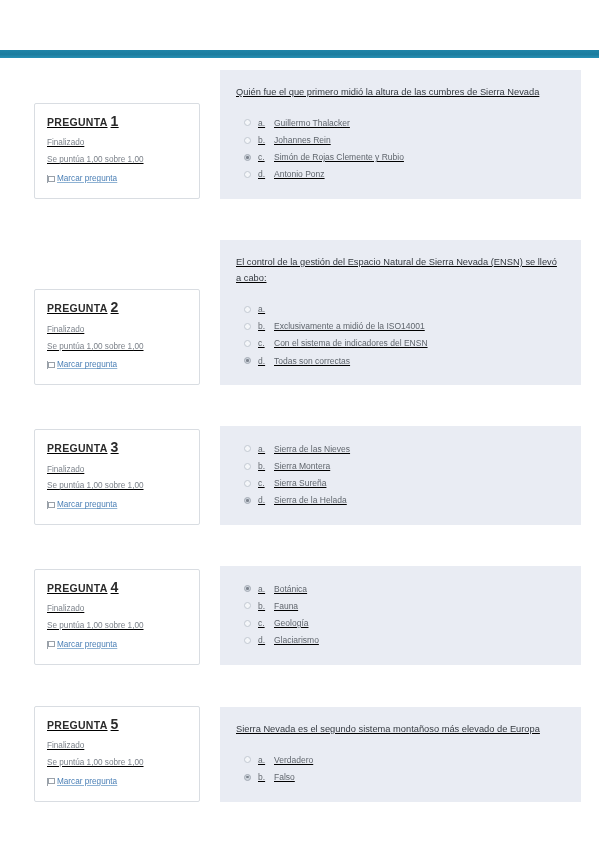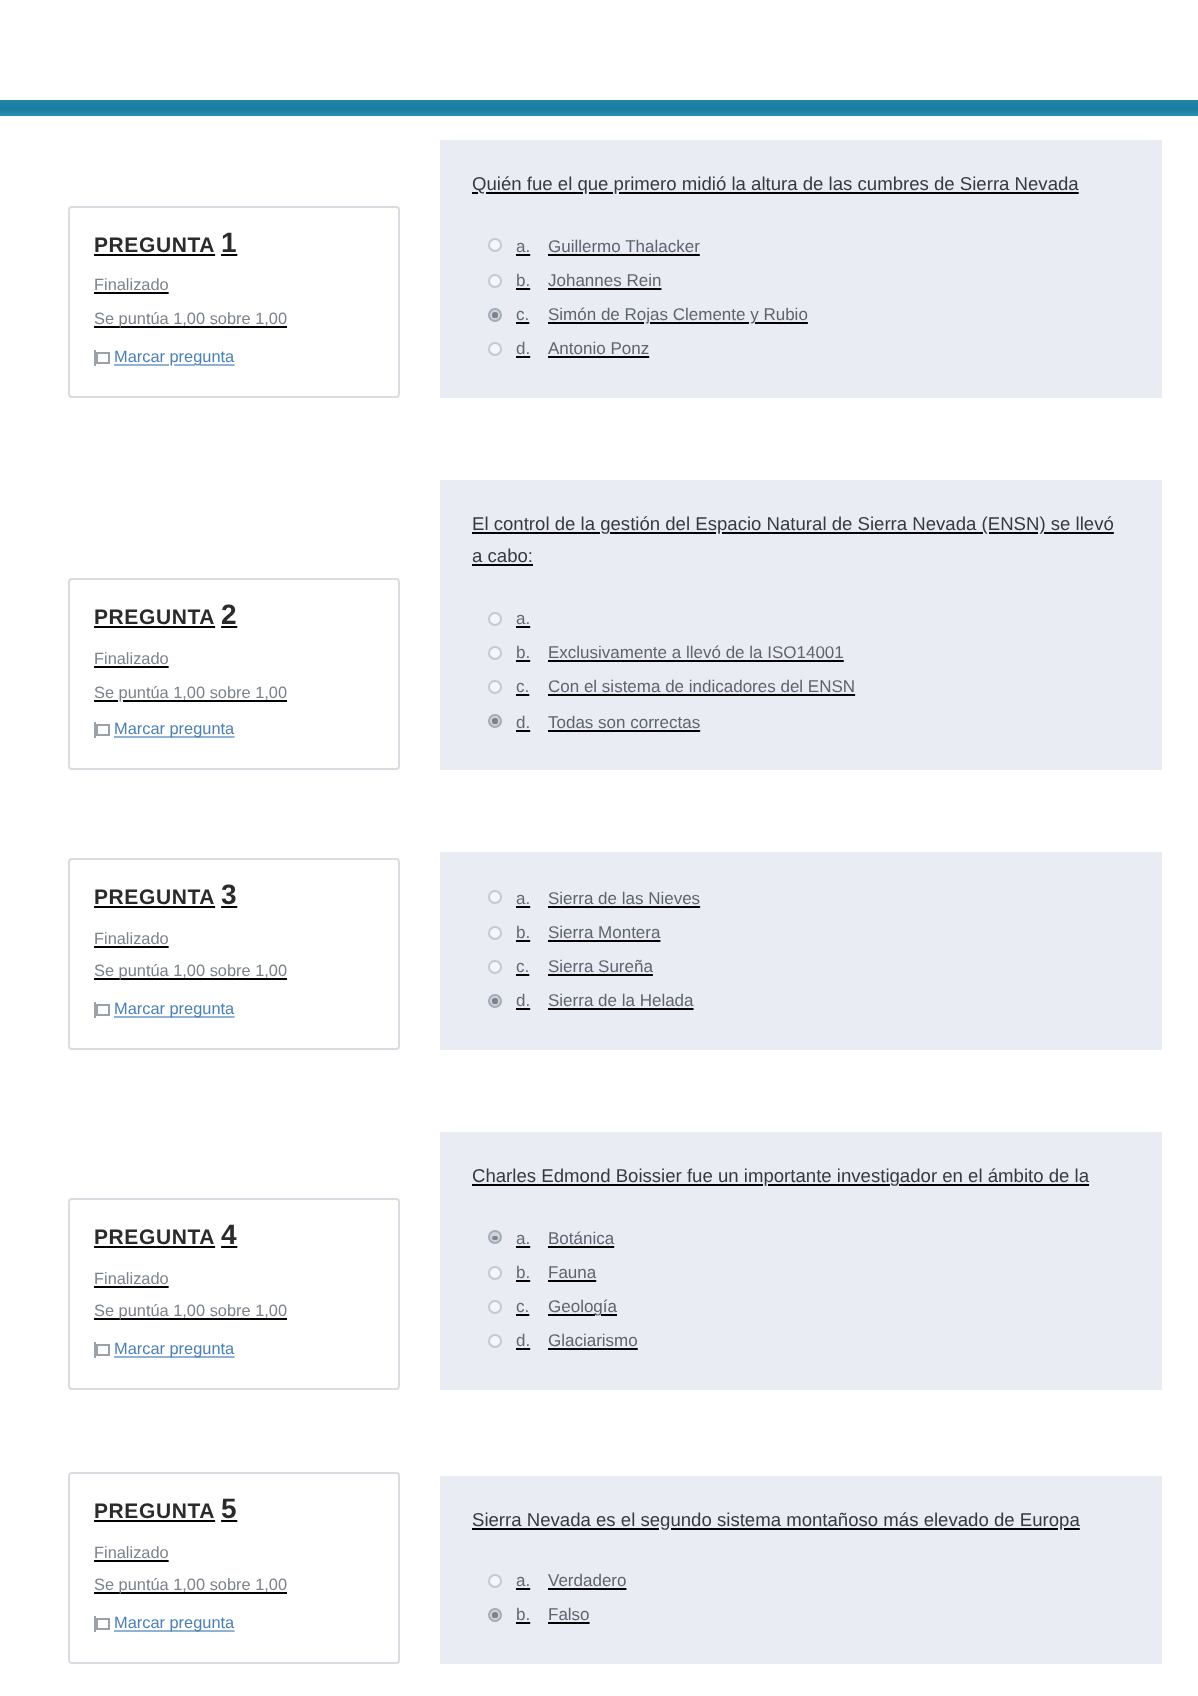--- a/index.html
+++ b/index.html
@@ -233,21 +233,21 @@
         <div class="qbody">
           <div class="qtext">El control de la gestión del Espacio Natural de Sierra Nevada (ENSN) se llevó a cabo:</div>
           <ul class="answers">
             <li class="answer">
               <span class="radio"></span>
               <span class="ansletter">a.</span>
             </li>
             <li class="answer">
               <span class="radio"></span>
               <span class="ansletter">b.</span>
-              <span class="anstext">Exclusivamente a llevó de la ISO14001</span>
+              <span class="anstext">Exclusivamente a midió de la ISO14001</span>
             </li>
             <li class="answer">
               <span class="radio"></span>
               <span class="ansletter">c.</span>
               <span class="anstext">Con el sistema de indicadores del ENSN</span>
             </li>
             <li class="answer">
               <span class="radio checked"></span>
               <span class="ansletter">d.</span>
               <span class="anstext">Todas son correctas</span>
@@ -294,21 +294,20 @@
         <div class="qinfo">
           <div class="qinfo-title"><span>PREGUNTA</span><span class="qnum">4</span></div>
           <div class="qinfo-state">Finalizado</div>
           <div class="qinfo-grade">Se puntúa 1,00 sobre 1,00</div>
           <div class="qinfo-flag">
             <span class="flag-icon"></span>
             <span class="flag-link">Marcar pregunta</span>
           </div>
         </div>
         <div class="qbody">
-          <div class="qtext">Charles Edmond Boissier fue un importante investigador en el ámbito de la</div>
           <ul class="answers">
             <li class="answer">
               <span class="radio checked"></span>
               <span class="ansletter">a.</span>
               <span class="anstext">Botánica</span>
             </li>
             <li class="answer">
               <span class="radio"></span>
               <span class="ansletter">b.</span>
               <span class="anstext">Fauna</span>

